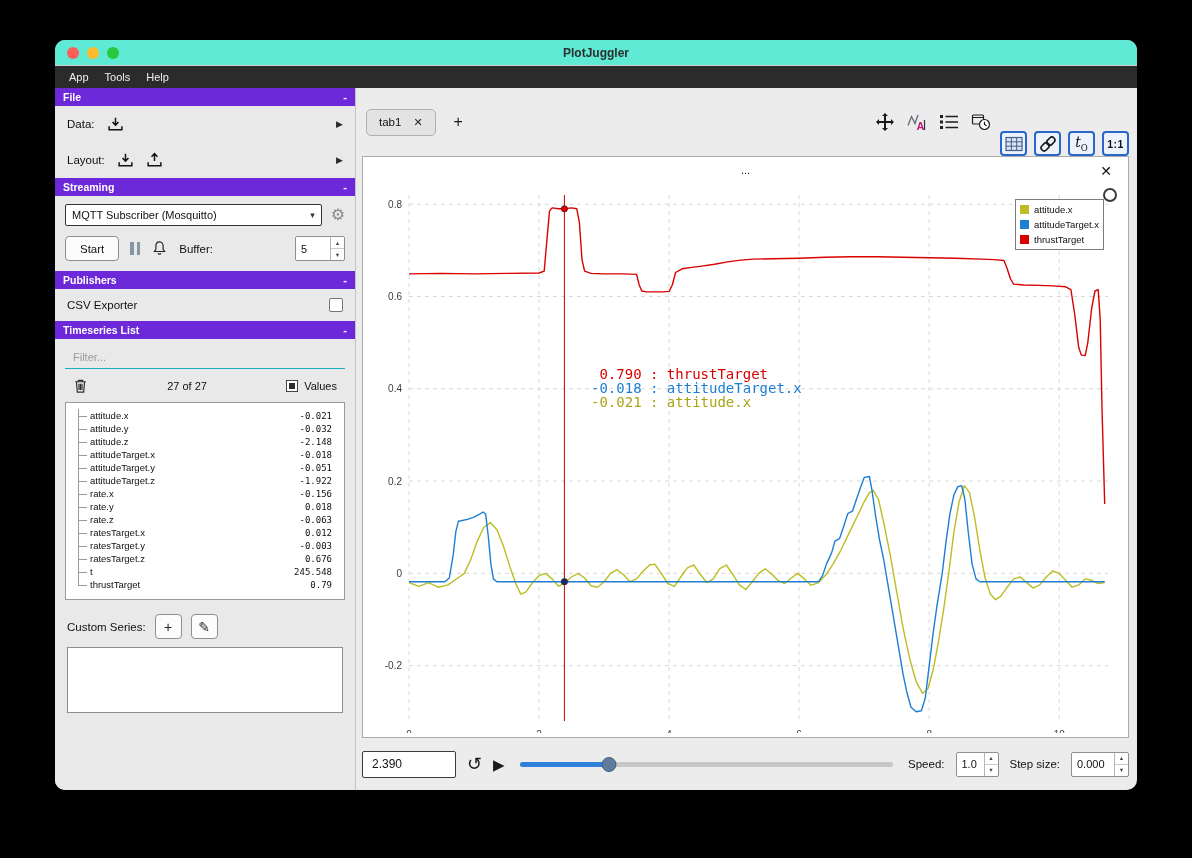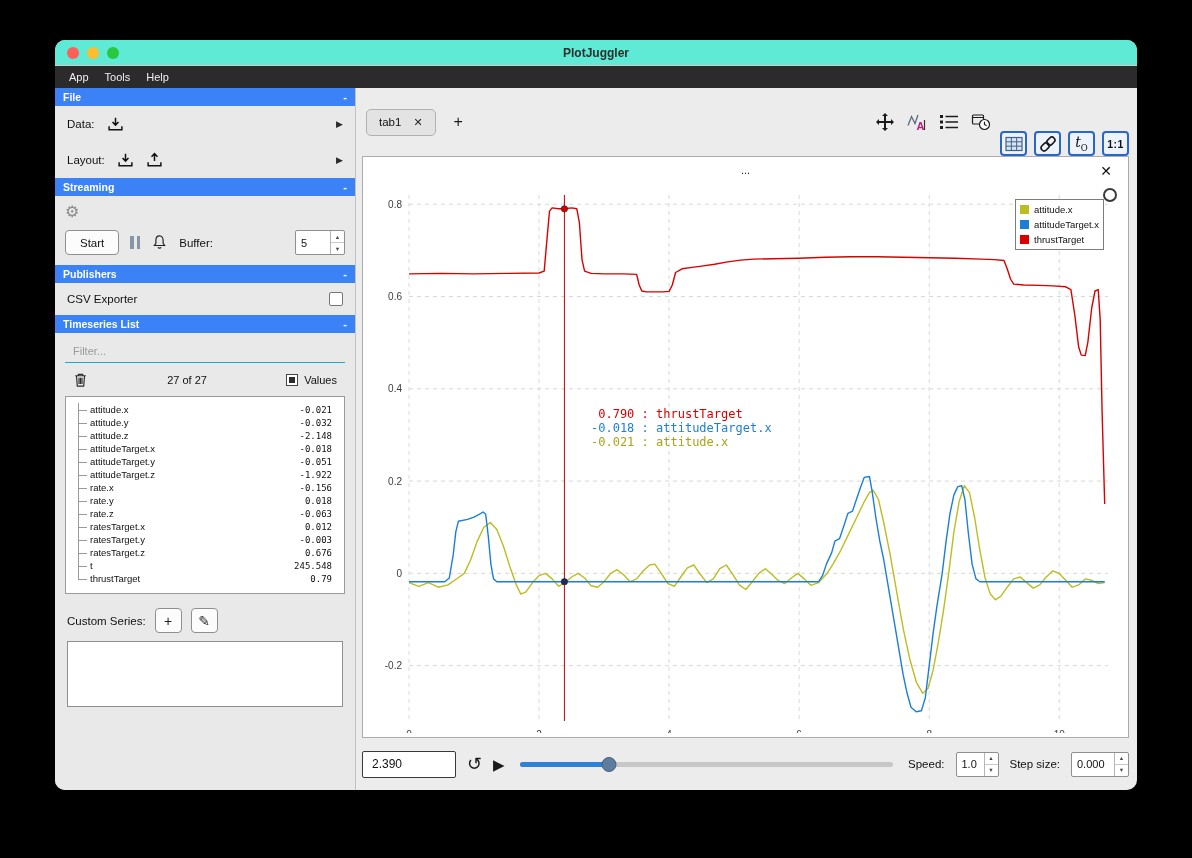--- a/index.html
+++ b/index.html
@@ -19,21 +19,21 @@
 
   
   .menubar { flex:0 0 22px; background:#2b2b2b; display:flex; align-items:center; padding-left:6px; }
   .menu-item { color:#efefef; font-size:11px; padding:0 8px; cursor:default; }
 
   .content { flex:1; display:flex; min-height:0; }
 
   
   .sidebar { flex:0 0 301px; width:301px; background:#e9e9e9; border-right:1px solid #c2c2c2;
     display:flex; flex-direction:column; overflow:hidden; }
-  .sec-h { flex:0 0 18px; background:#3b82f6; color:#fff; font-size:10.5px; font-weight:bold;
+  .sec-h { flex:0 0 18px; background:#6d28d9; color:#fff; font-size:10.5px; font-weight:bold;
     display:flex; align-items:center; justify-content:space-between; padding:0 8px; }
   .sec-h .collapse { font-weight:bold; font-size:11px; }
   .row { display:flex; align-items:center; }
   .file-row { padding:10px 12px; gap:12px;justify-content:space-between; }
   .lbl { font-size:11.5px; color:#101010; }
   .spacer { flex:1; }
   .tri { font-size:9px; color:#2a2a2a; }
   .icon-btn { display:inline-flex; align-items:center; justify-content:center; }
 
   .combo-row { padding:8px 10px 6px; gap:9px; }
@@ -99,21 +99,21 @@
   .plot-title { position:absolute; top:7px; left:0; right:0; text-align:center; font-size:11px; color:#222; z-index:2; }
   .plot-close { position:absolute; top:6px; right:16px; font-size:14px; color:#111; z-index:3; }
   .corner-circle { position:absolute; top:31px; right:11px; width:14px; height:14px; border:2px solid #3a3a3a;
     border-radius:50%; background:#fff; z-index:4; }
   .legend { position:absolute; top:42px; right:24px; background:#fff; border:1px solid #7d7d7d;
     padding:2px 4px; z-index:3; }
   .legend-row { display:flex; align-items:center; gap:5px; height:15px; }
   .legend-swatch { width:9px; height:9px; flex:0 0 9px; }
   .legend-label { font-size:9.5px; color:#101010; }
   .tooltip { position:absolute; left:228px; top:210px; font-family:"DejaVu Sans Mono", monospace;
-    font-size:12px; line-height:14px; white-space:pre; z-index:2;margin-top:40px; }
+    font-size:14px; line-height:14px; white-space:pre; z-index:2; }
   #chart-svg { position:absolute; left:4px; top:26px; width:calc(100% - 8px); height:calc(100% - 30px); }
 
   
   .bottombar { flex:0 0 44px; display:flex; align-items:center; gap:11px; padding-top:8px; }
   .time-input { width:94px; height:27px; border:1px solid #3a3a3a; border-radius:2px; background:#fff;
     font-size:12px; padding:0 9px; font-family:inherit; color:#111; }
   .glyph-btn { font-size:18px; color:#1a1a1a; line-height:1; }
   .play { font-size:15px; }
   .slider { flex:1; position:relative; height:15px; margin:0 4px; }
   .slider-track { position:absolute; left:0; right:0; top:5px; height:5px; background:#c7c7c7; border-radius:2.5px; }
@@ -178,20 +178,24 @@
           </span>
           <span class="spacer"></span>
           <span class="tri">▶</span>
         </div>
 
         <div class="sec-h">
           <span>Streaming</span>
           <span class="collapse">-</span>
         </div>
         <div class="row combo-row">
+          <div class="combo">
+            <span>MQTT Subscriber (Mosquitto)</span>
+            <span class="combo-arrow">▾</span>
+          </div>
           <span class="gear">⚙</span>
         </div>
         <div class="row controls-row">
           <button class="btn">Start</button>
           <span class="pause">
               <i></i>
               <i></i>
             </span>
           <span class="icon-btn">
             <svg width="17" height="17" viewBox="0 0 16 16">

